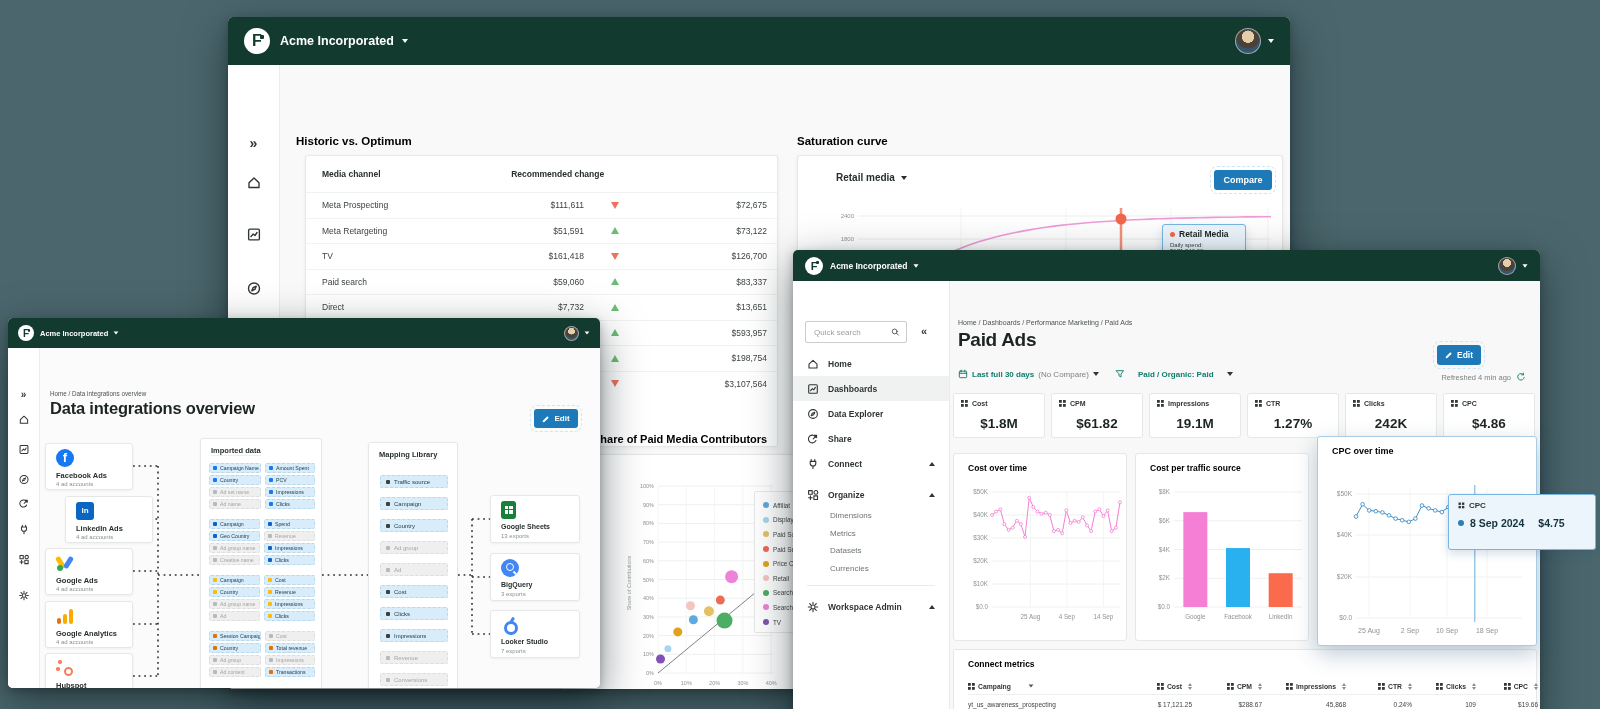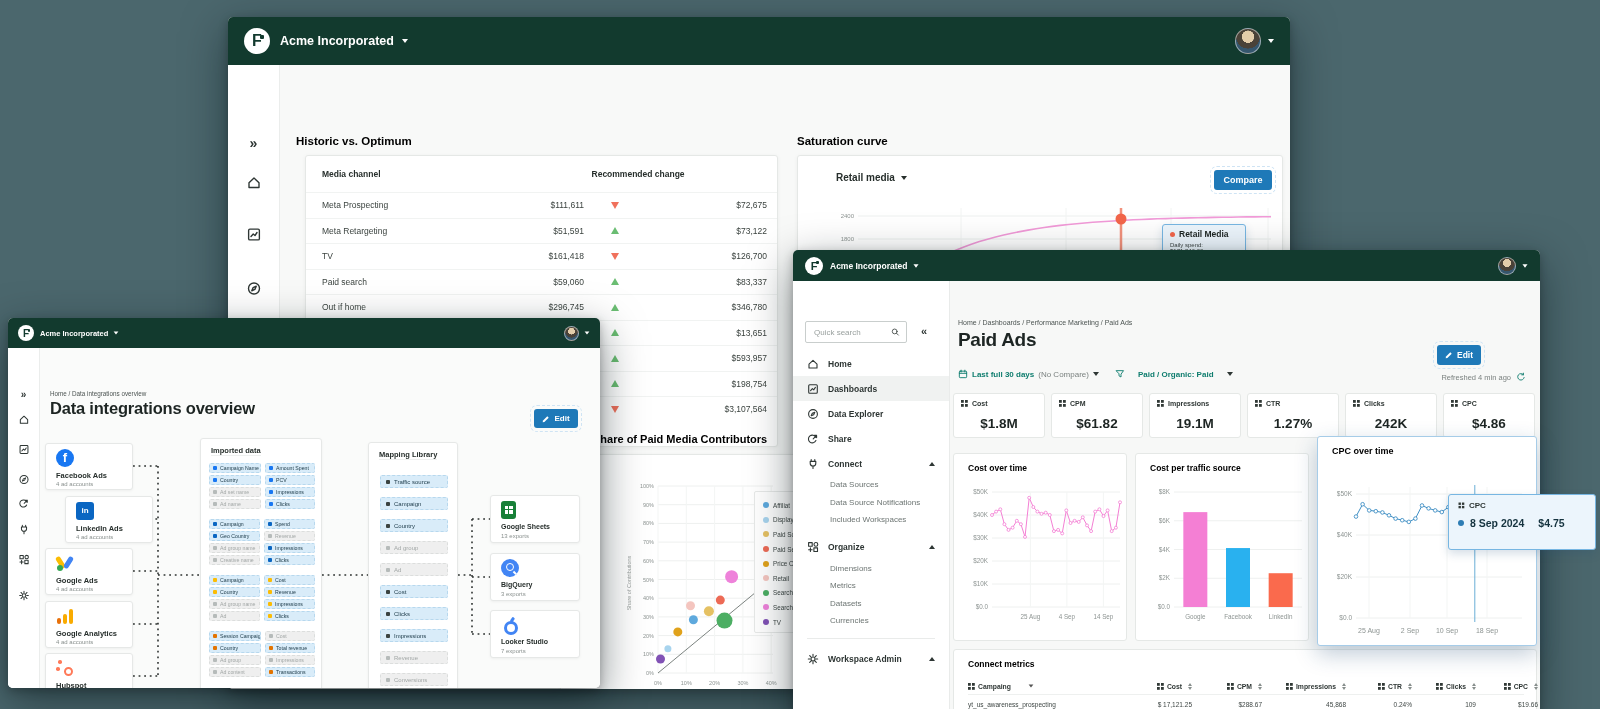--- a/index.html
+++ b/index.html
@@ -146,21 +146,21 @@
         <svg class="ic rail-ic" style="top:269px;" width="15" height="15" viewBox="0 0 12 12">
             <path d="M8.9 7.6 A3.9 3.9 0 1 1 8.9 4.4"></path>
             <path d="M6.2 5.8 L9.6 2.4 M9.6 2.4 H7.4 M9.6 2.4 V4.6"></path>
           </svg>
       </div>
 
       <div class="sec-title" style="left:68px;top:70px;font-size:11.5px;">Historic vs. Optimum</div>
       <div class="card" style="left:77px;top:90px;width:473px;height:292px;box-shadow:0 1px 4px rgba(0,0,0,.05);">
         <div style="display:flex;align-items:center;height:36px;padding:0 12px 0 16px;font-size:8.5px;font-weight:700;color:#272f2c;">
           <span style="width:190px;">Media channel</span>
-          <span style="width:255px;text-align:center;">Recommended change</span>
+          <span style="width:255px;text-align:left;">Recommended change</span>
         </div>
         <div>
 
             <div class="hrow">
               <span class="c1">Meta Prospecting</span>
               <span class="c2">$111,611</span>
               <span class="c3">
                 <span class="dirarr" data-dir="down"></span>
               </span>
               <span class="c4">$72,675</span>
@@ -186,28 +186,20 @@
 
             <div class="hrow">
               <span class="c1">Paid search</span>
               <span class="c2">$59,060</span>
               <span class="c3">
                 <span class="dirarr" data-dir="up"></span>
               </span>
               <span class="c4">$83,337</span>
             </div>
 
-            <div class="hrow">
-              <span class="c1">Out if home</span>
-              <span class="c2">$296,745</span>
-              <span class="c3">
-                <span class="dirarr" data-dir="up"></span>
-              </span>
-              <span class="c4">$346,780</span>
-            </div>
 
             <div class="hrow">
               <span class="c1">Direct</span>
               <span class="c2">$7,732</span>
               <span class="c3">
                 <span class="dirarr" data-dir="up"></span>
               </span>
               <span class="c4">$13,651</span>
             </div>
 
@@ -801,26 +793,20 @@
               </svg>
             <span>Share</span>
           </div>
           <div class="navrow">
             <svg class="ic" width="12" height="12" viewBox="0 0 12 12">
                 <path d="M4.2 1.5 V3.4 M7.8 1.5 V3.4 M3.2 3.4 H8.8 V5.2 A2.8 2.8 0 0 1 3.2 5.2 Z M6 8 V10.5"></path>
               </svg>
             <span>Connect</span>
             <span class="cup grpcaret"></span>
           </div>
-          <div>
-
-          <div class="subrow">Data Sources</div>
-              <div class="subrow">Data Source Notifications</div>
-              <div class="subrow">Included Workspaces</div>
-            </div>
           <div class="navrow" style="margin-top:6px;">
             <svg class="ic" width="12" height="12" viewBox="0 0 12 12">
                 <rect x="1.6" y="1.6" width="3.6" height="3.6"></rect>
                 <circle cx="8.9" cy="3.4" r="1.9"></circle>
                 <rect x="6.9" y="6.9" width="3.6" height="3.6"></rect>
                 <path d="M1.6 8.7 H5.2 M3.4 6.9 V10.5"></path>
               </svg>
             <span>Organize</span>
             <span class="cup grpcaret"></span>
           </div>

